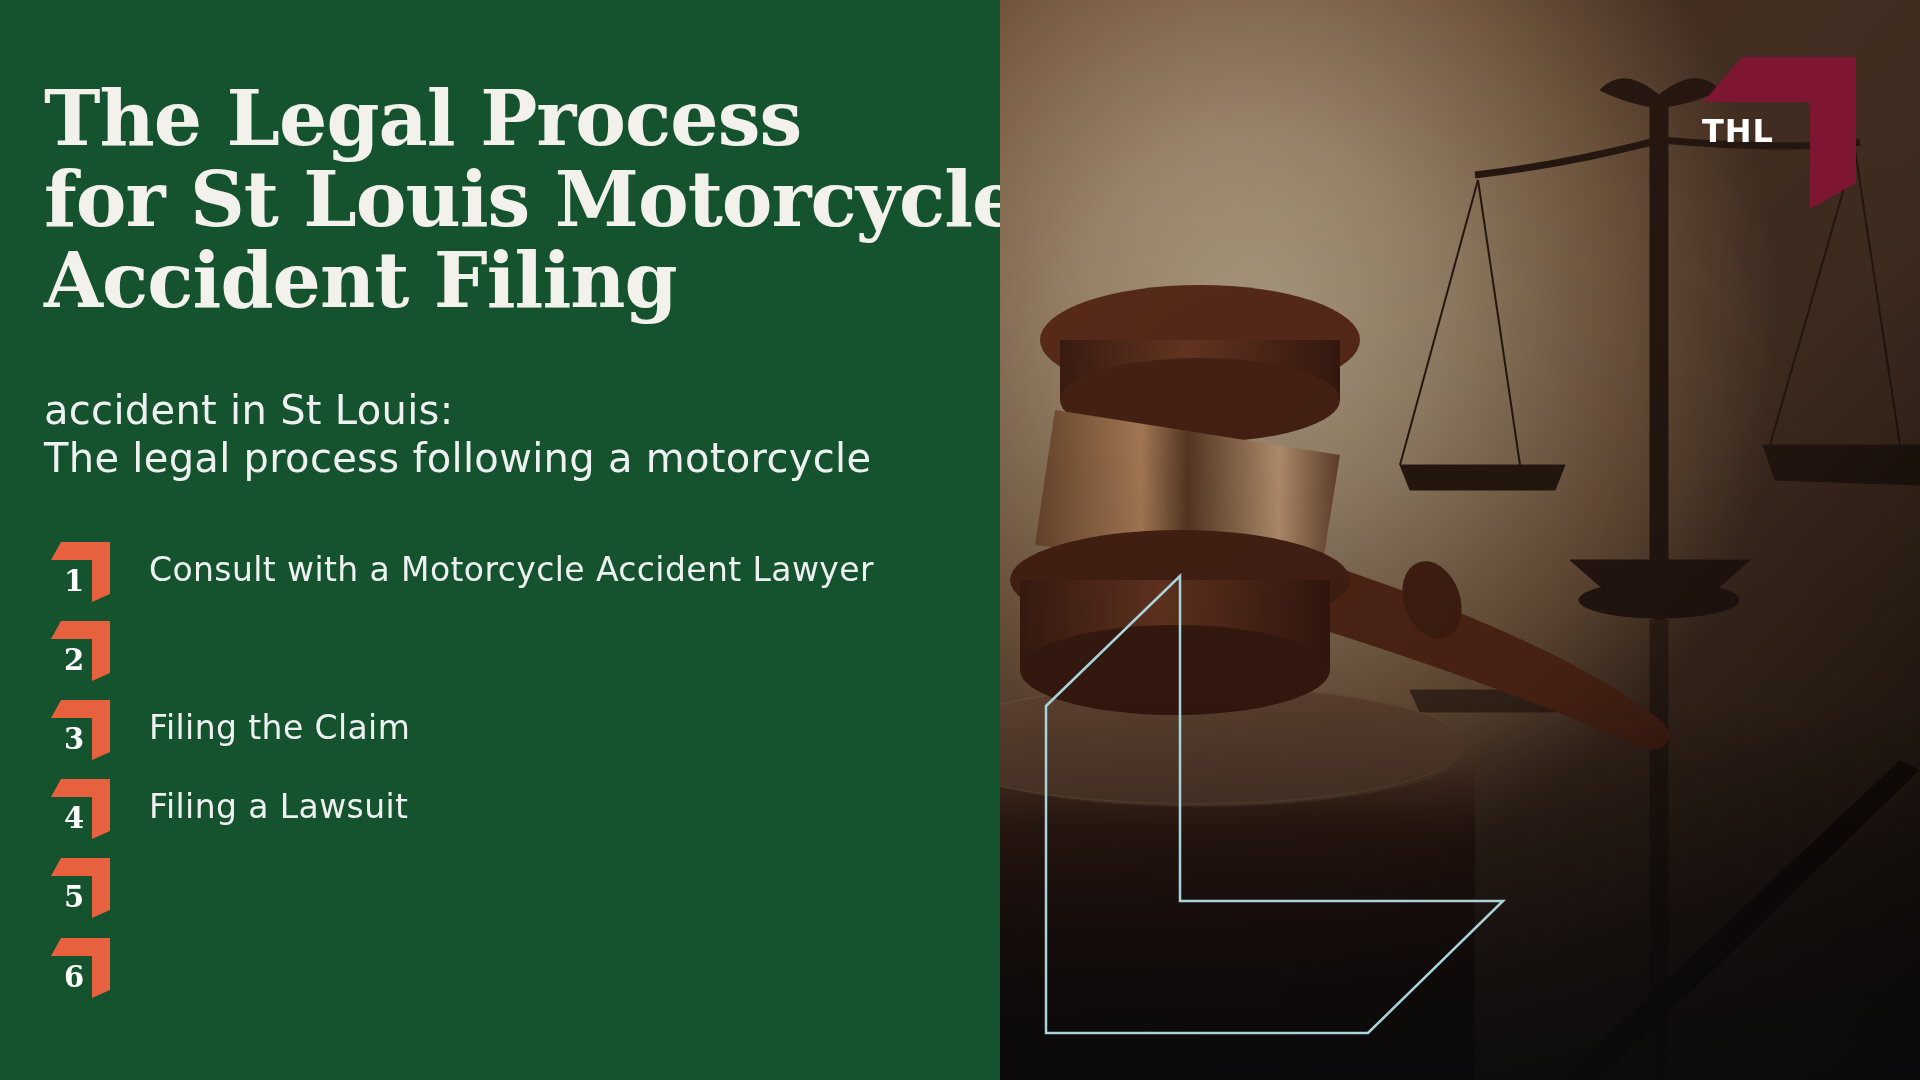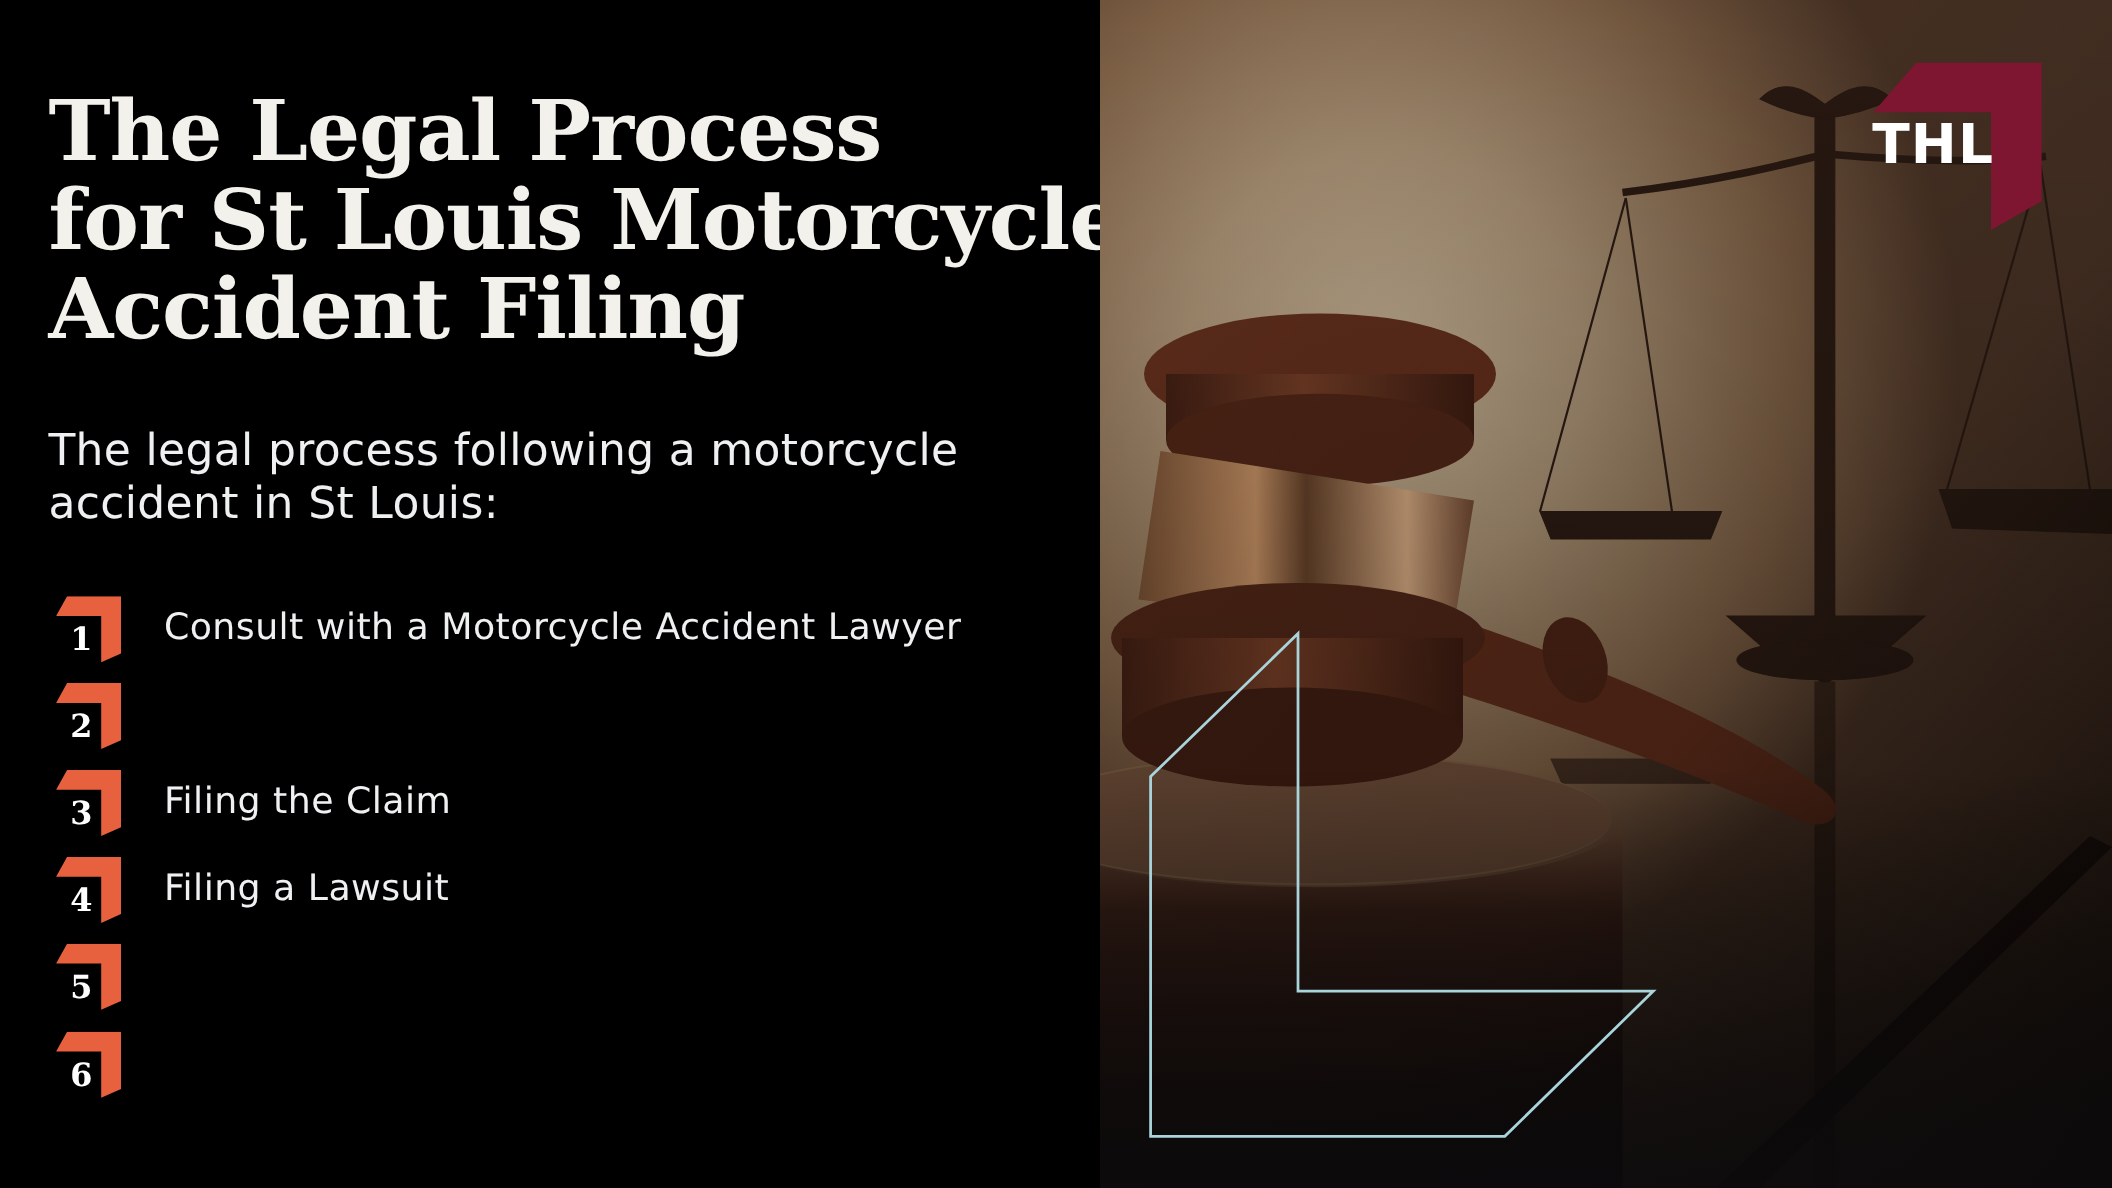--- a/index.html
+++ b/index.html
@@ -1,17 +1,17 @@
 <!DOCTYPE html>
 <html><head>
 <meta charset="utf-8">
 <style>
   html, body { margin:0; padding:0; }
   body { width:1920px; height:1080px; overflow:hidden; background:#18222f; position:relative; }
-  .left-panel { position:absolute; left:0; top:0; width:1000px; height:1080px; background:#000000; }
+  .left-panel { position:absolute; left:0; top:0; width:1000px; height:1080px; background:#14532d; }
   .title { position:absolute; left:44px; top:78px; margin:0; width:940px;
     font-family:"DejaVu Serif", "Liberation Serif", serif; font-weight:bold;
     font-size:76px; line-height:81px; color:#f3f1ec; letter-spacing:-1px; }
   .title span { display:block; white-space:nowrap; }
   .subtitle { position:absolute; left:44px; top:386px; width:930px; margin:0;
     font-family:"DejaVu Sans", "Liberation Sans", sans-serif; font-weight:normal;
     font-size:40px; line-height:48px; color:#eef0f1; letter-spacing:0.3px; }
   .subtitle span { display:block; white-space:nowrap; }
   .steps { position:absolute; left:0; top:538px; width:1000px; margin:0; padding:0; list-style:none; }
   .step { position:absolute; left:0; height:64px; width:1000px; }
@@ -21,36 +21,36 @@
     font-family:"DejaVu Serif", "Liberation Serif", serif; font-weight:bold; font-size:29px;
     line-height:34px; color:#ffffff; }
   .step-label { position:absolute; left:149px; top:12px;
     font-family:"DejaVu Sans", "Liberation Sans", sans-serif; font-size:33px; line-height:40px;
     color:#eef0f1; white-space:nowrap; letter-spacing:0.4px;text-align:right; }
   .photo { position:absolute; left:1000px; top:0; width:920px; height:1080px; overflow:hidden;
     background: radial-gradient(ellipse 520px 560px at 260px 330px, #b9a78c 0%, #a38c70 35%, #7a5d43 70%, #4a3325 100%); }
   .photo svg.scene { position:absolute; left:0; top:0; }
   .logo { position:absolute; left:1700px; top:56px; width:160px; height:156px; }
   .logo-text { position:absolute; left:1702px; top:104px; font-family:"DejaVu Sans", "Liberation Sans", sans-serif;
-    font-weight:bold; font-size:50px; line-height:54px; color:#ffffff; letter-spacing:1px; }
+    font-weight:bold; font-size:32px; line-height:54px; color:#ffffff; letter-spacing:1px; }
   .outline { position:absolute; left:0; top:0; width:1920px; height:1080px; pointer-events:none; }
 </style>
 </head>
 <body>
 
 <div class="left-panel">
   <h1 class="title">
     <span>The Legal Process</span>
     <span>for St Louis Motorcycle</span>
     <span>Accident Filing</span>
   </h1>
 
   <p class="subtitle">
+    <span>accident in St Louis:</span>
     <span>The legal process following a motorcycle</span>
-    <span>accident in St Louis:</span>
   </p>
 
   <ol class="steps">
     <li class="step" style="top:0px;">
       <div class="badge">
         <svg width="60" height="62" viewBox="0 0 60 62">
           <polygon points="10,0 59,0 59,52 41,60 41,18 0,18" fill="#e8613f"></polygon>
         </svg>
         <span class="badge-num">1</span>
       </div>

